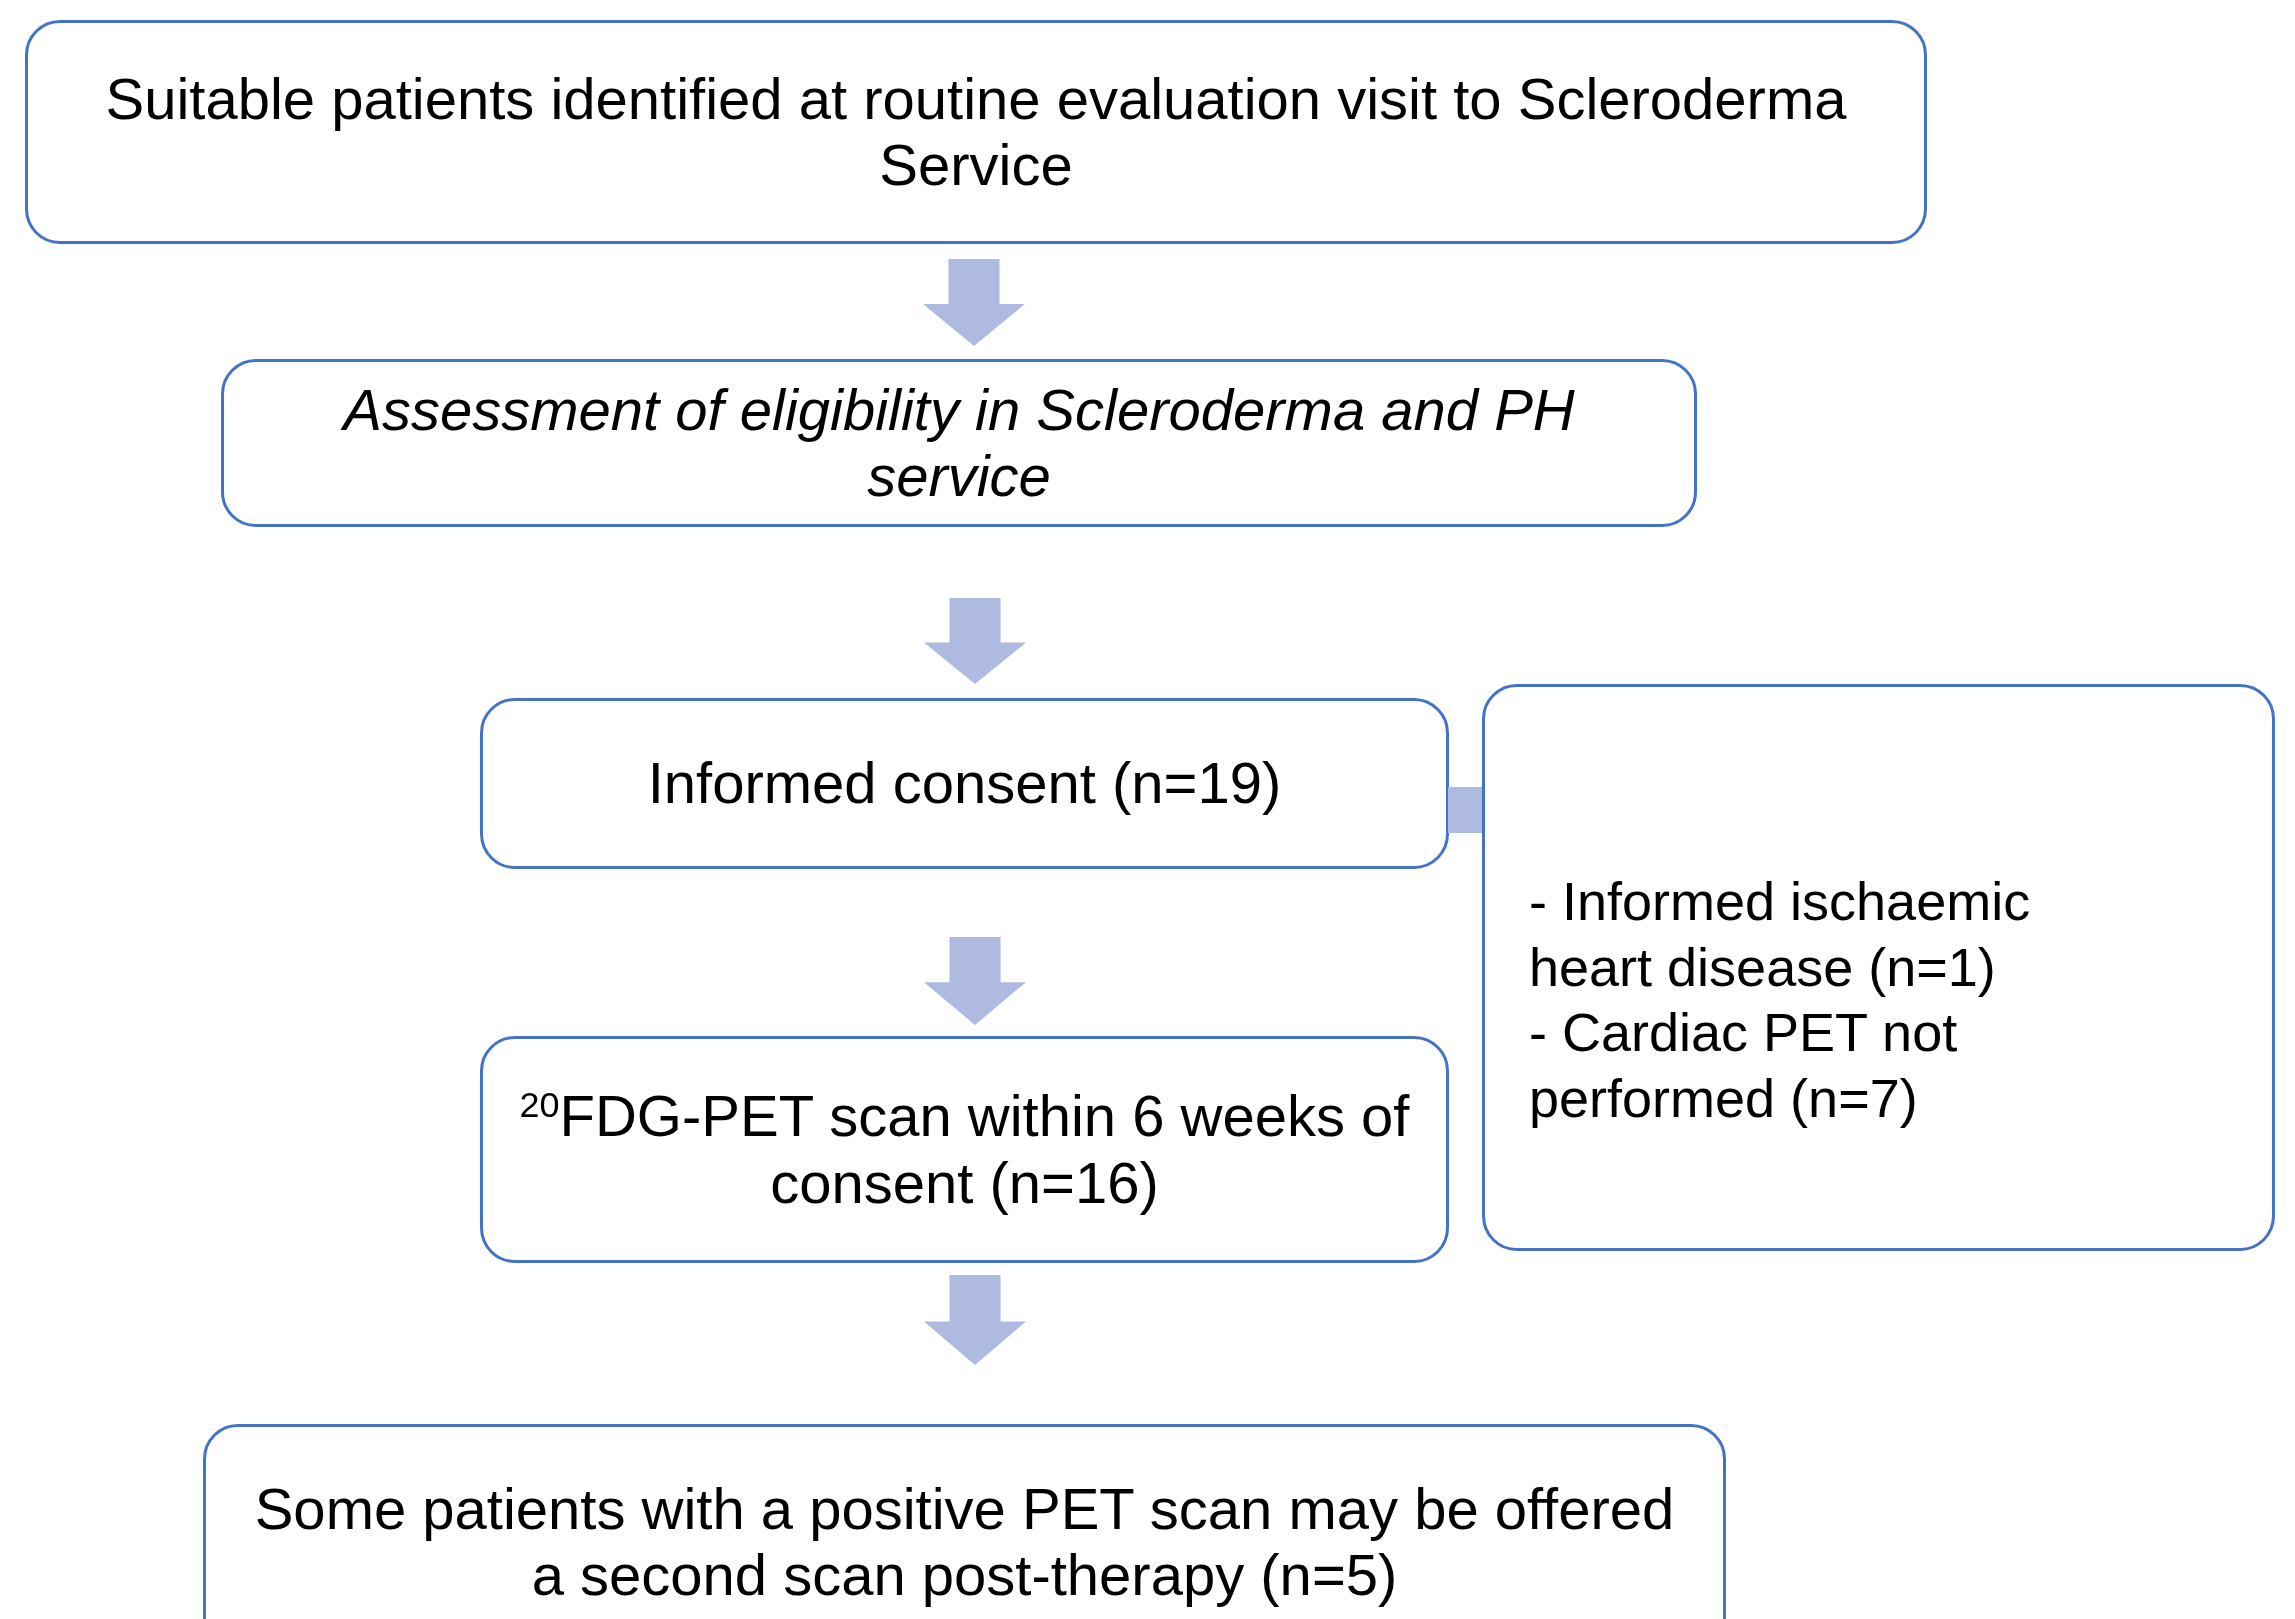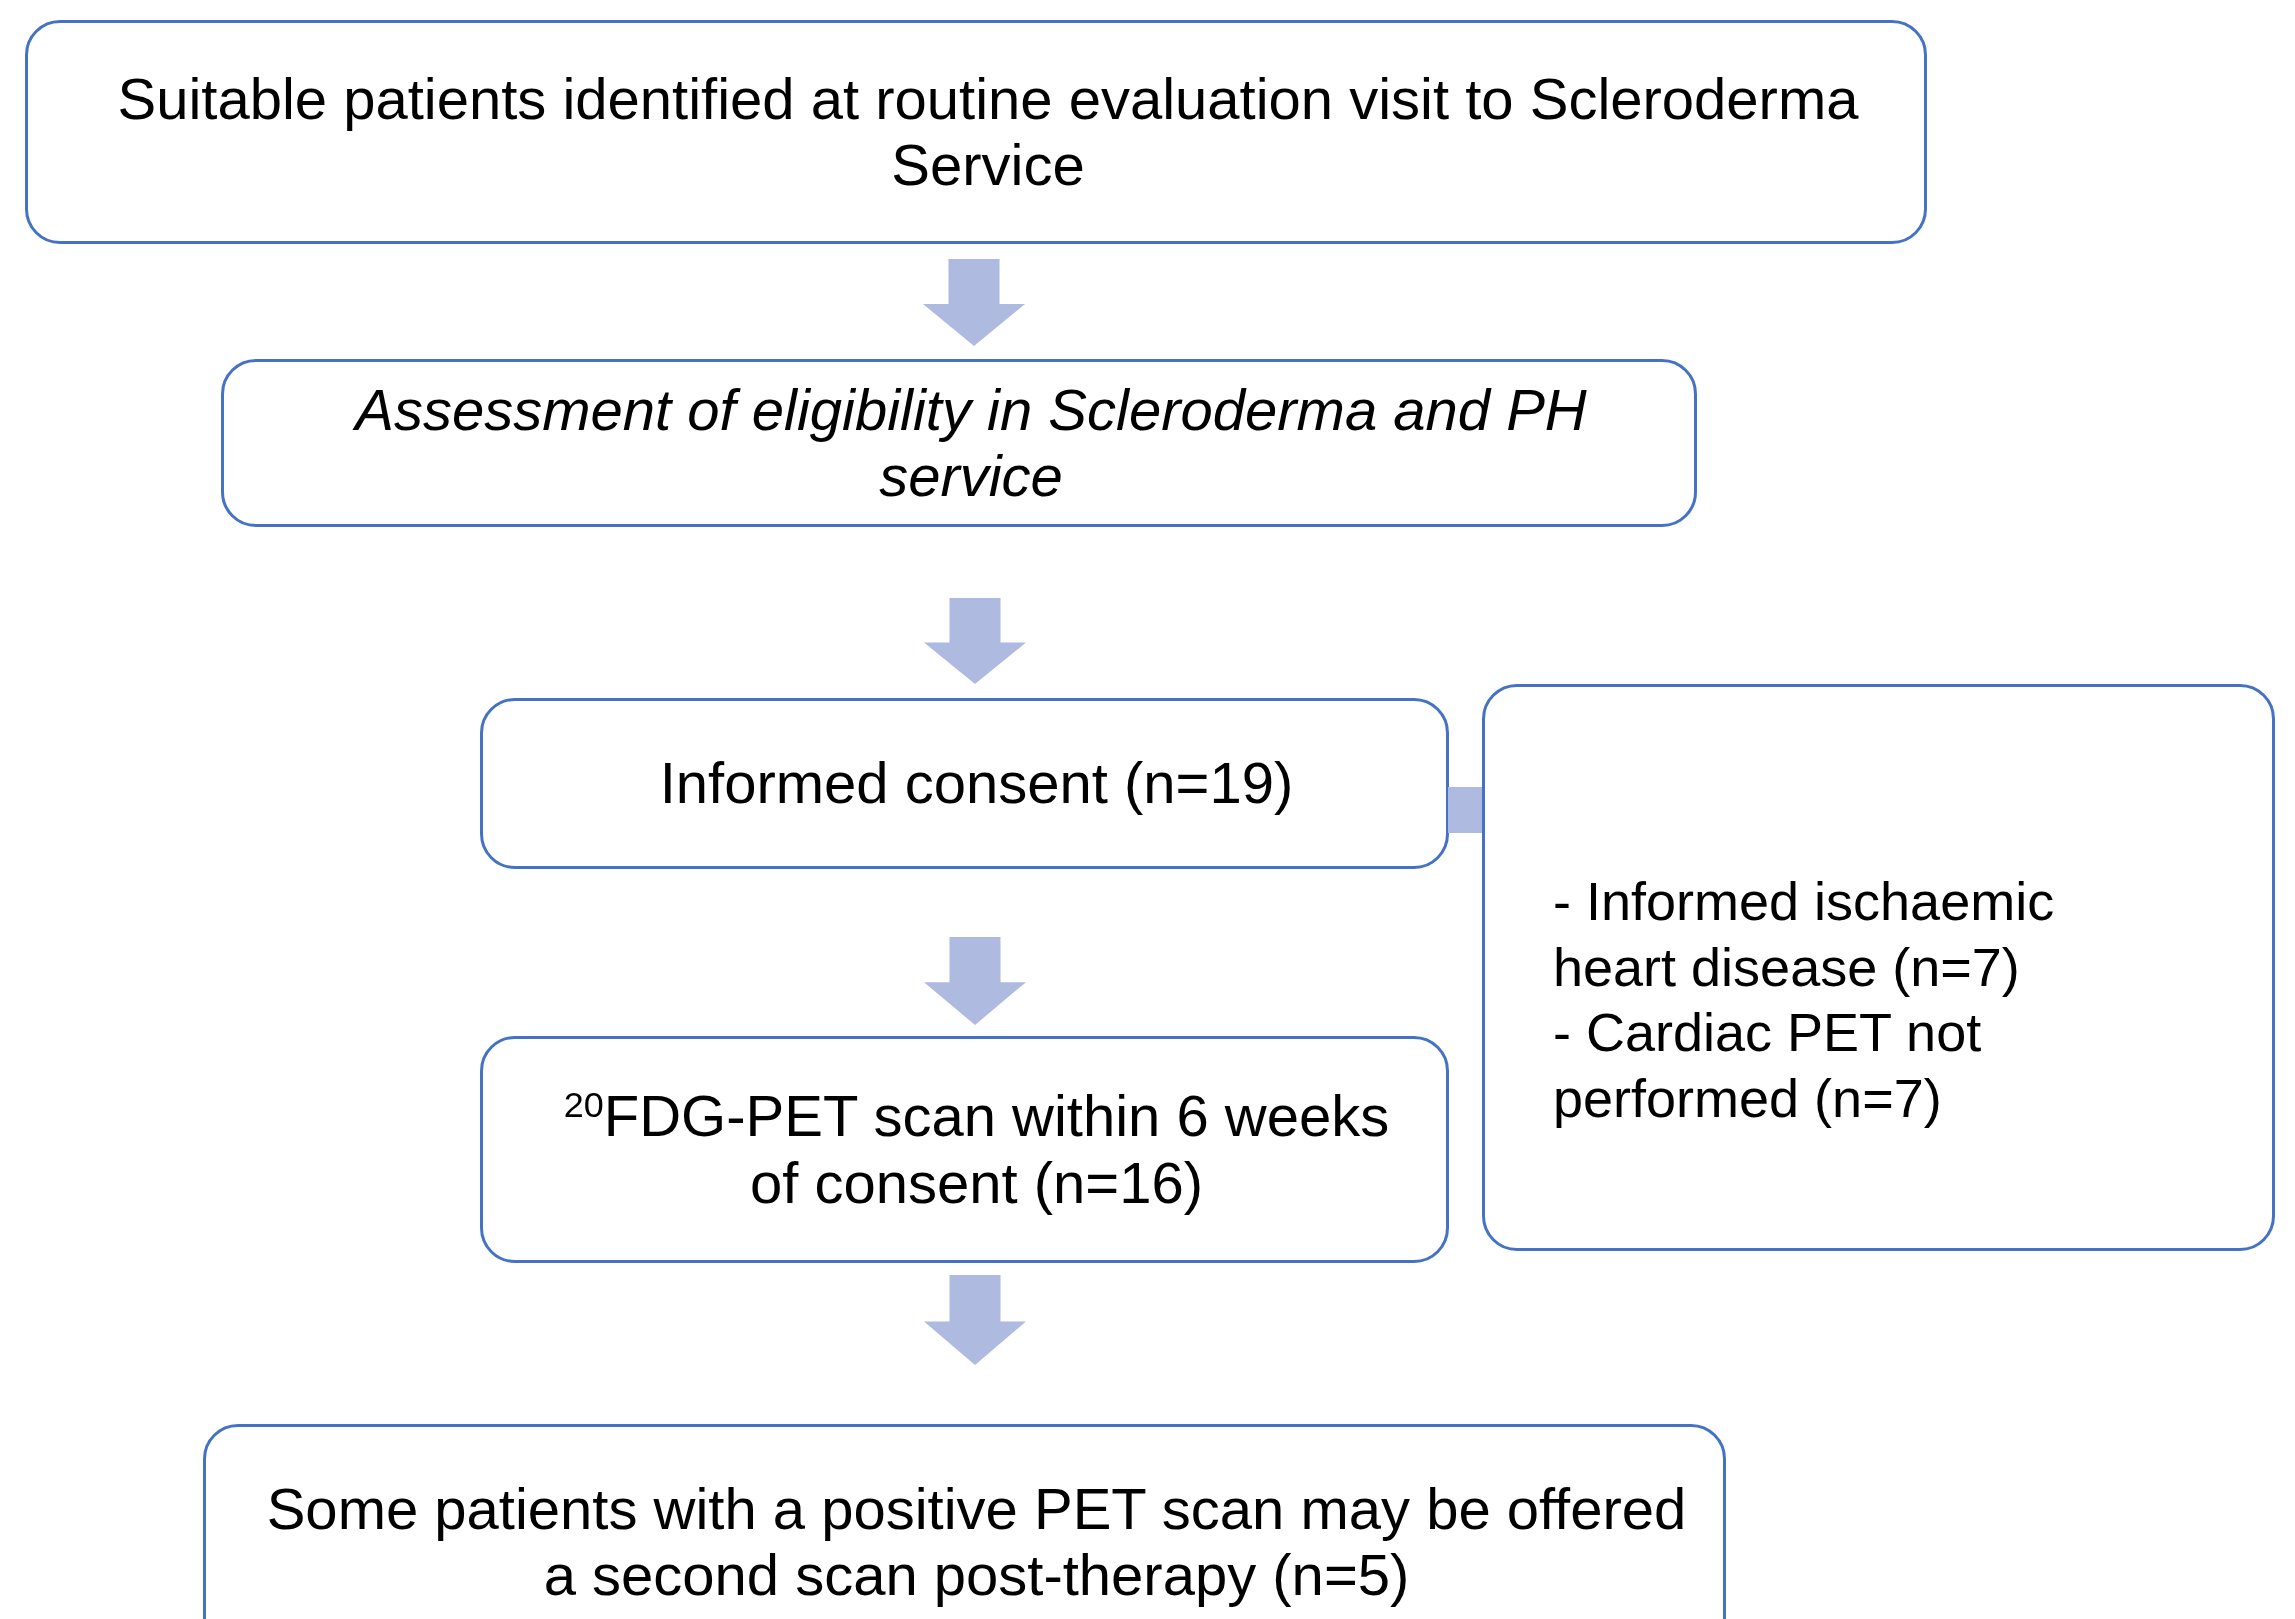--- a/index.html
+++ b/index.html
@@ -28,21 +28,20 @@
     justify-content: center;
     color: #000000;
     line-height: 1.14;
     text-align: center;
   }
   .node .txt {
     display: block;
     width: 100%;
     padding: 0 25.5px;
     box-sizing: border-box;
-    margin-left: 24px;
   }
   .node.left-align {
     justify-content: flex-start;
   }
   .node.left-align .txt {
     text-align: left;
     padding: 0 19.5px 0 44px;
     line-height: 1.22;
   }
   sup.sup18 {
@@ -104,21 +103,21 @@
   <div class="arrow" id="arrow-right">
     <svg viewBox="0 0 118 141" preserveAspectRatio="none" aria-hidden="true">
       <polygon points="0,40 68,40 68,0 118,70 68,141 68,101 0,101" fill="#aebae0"></polygon>
     </svg>
   </div>
 
   <div class="node left-align" id="box-excluded">
     <span class="txt">
       <br>
       <span>- Informed ischaemic</span><br>
-      <span>heart disease (n=7)</span><br>
+      <span>heart disease (n=1)</span><br>
       <span>- Cardiac PET not</span><br>
       <span>performed (n=7)</span>
     </span>
   </div>
 
   <div class="arrow" id="arrow-3">
     <svg viewBox="0 0 136 117" preserveAspectRatio="none" aria-hidden="true">
       <polygon points="34,0 102,0 102,60 136,60 68,117 0,60 34,60" fill="#aebae0"></polygon>
     </svg>
   </div>

